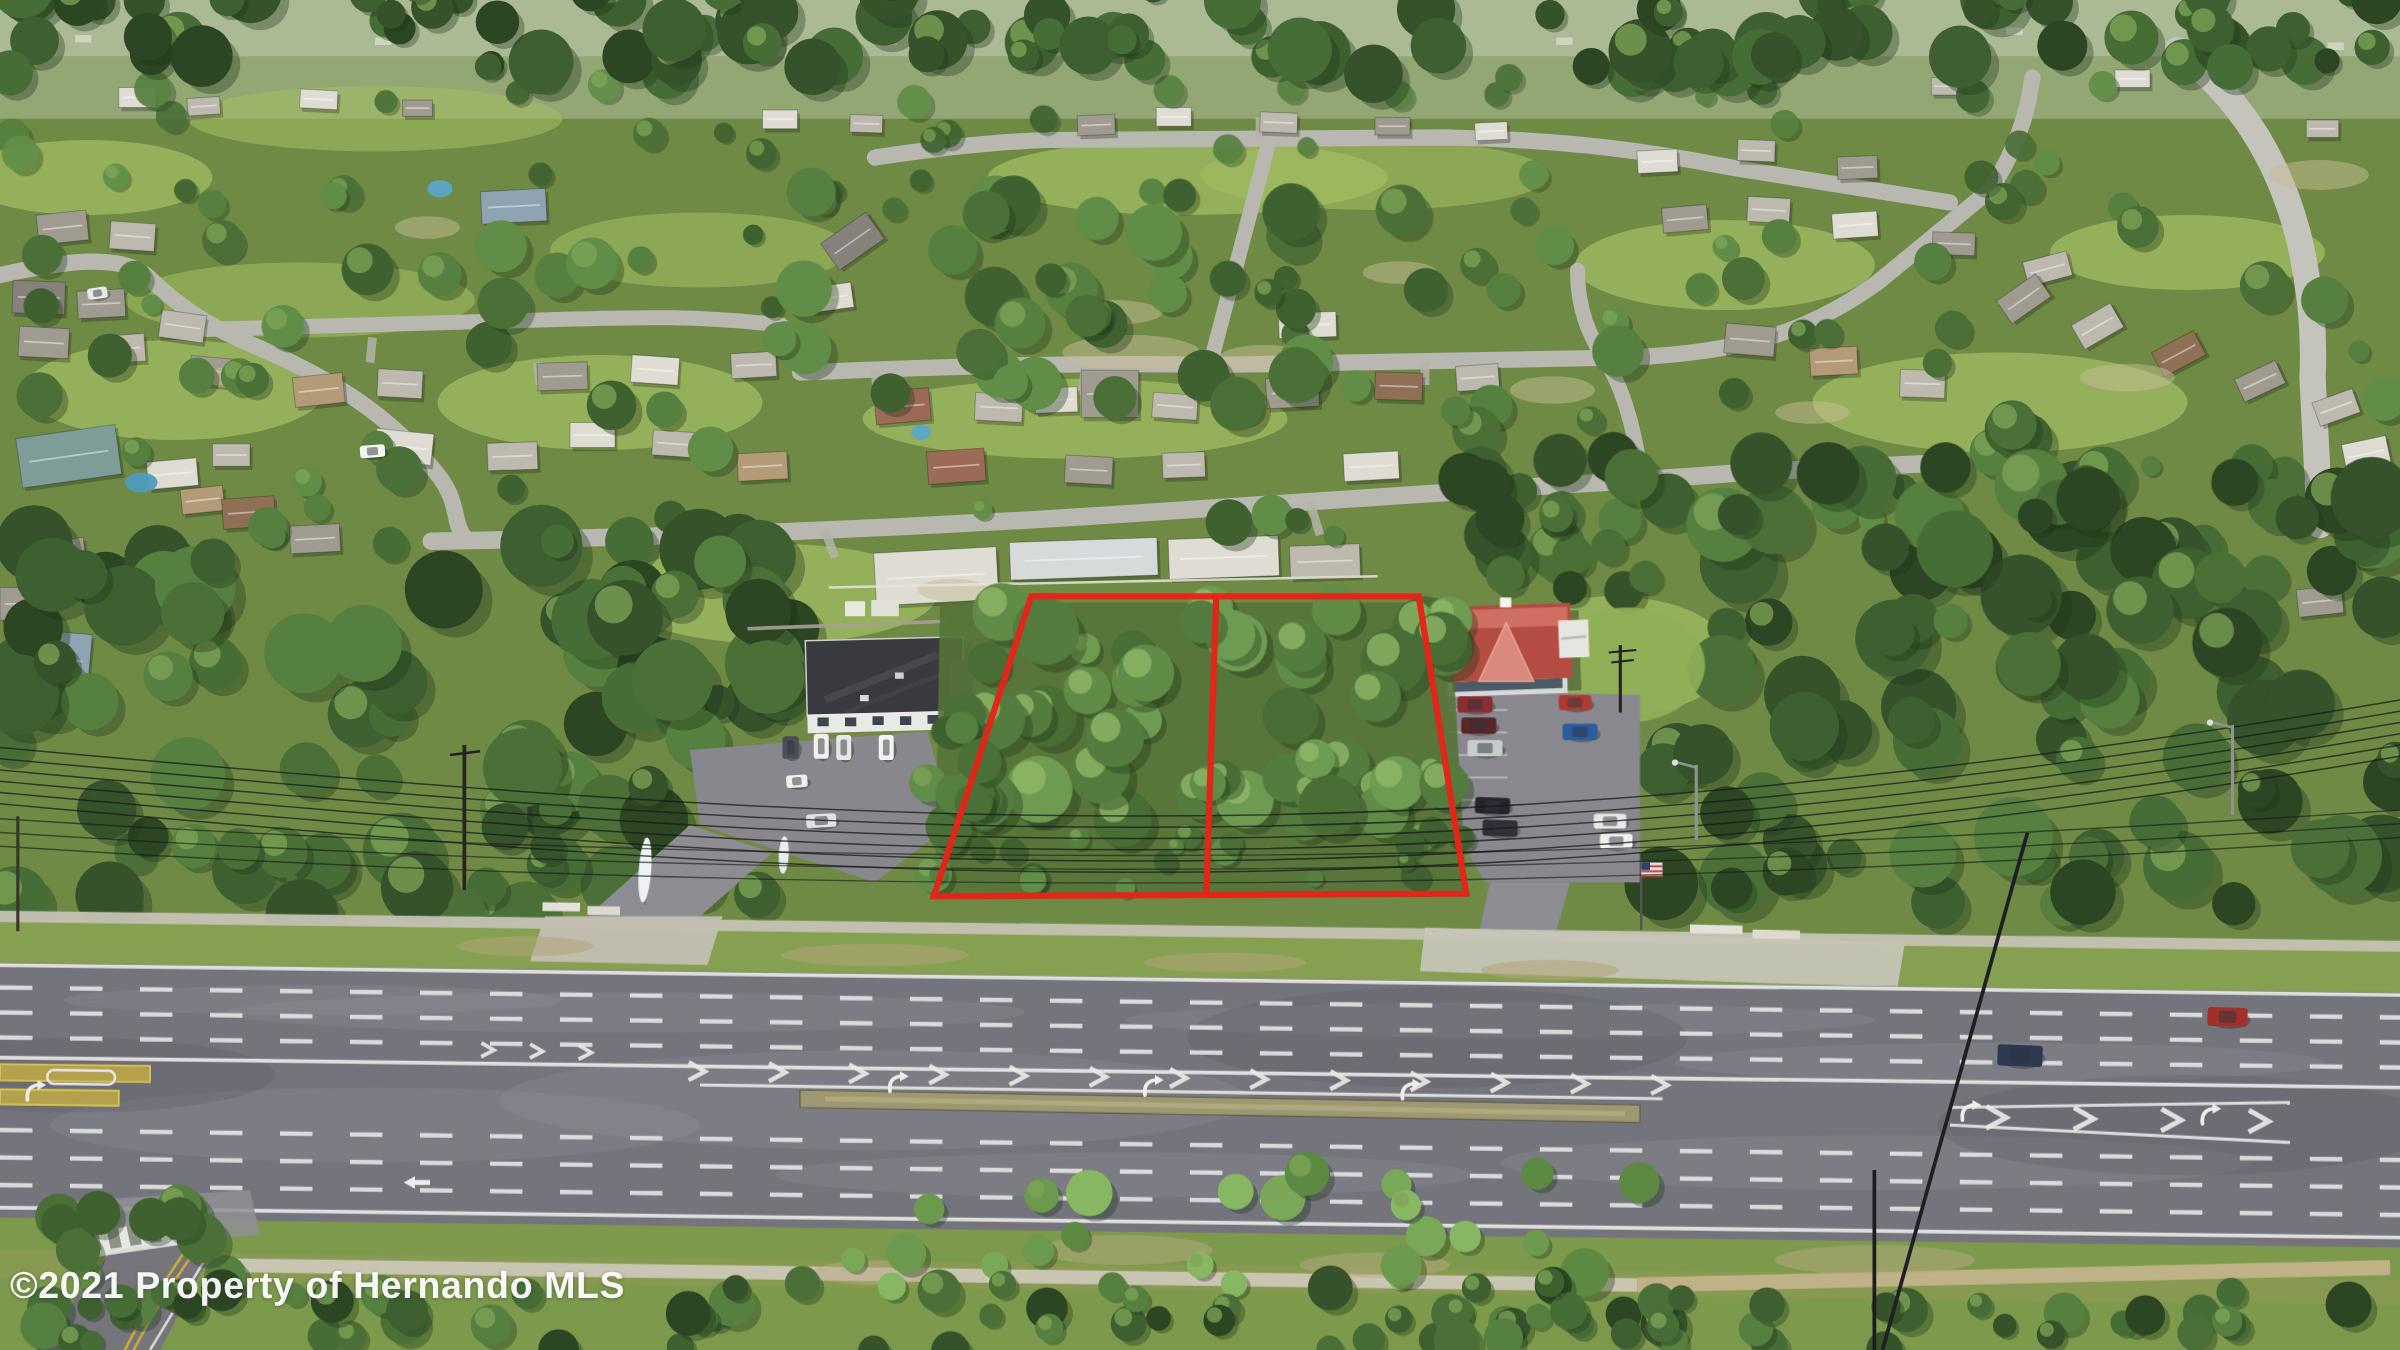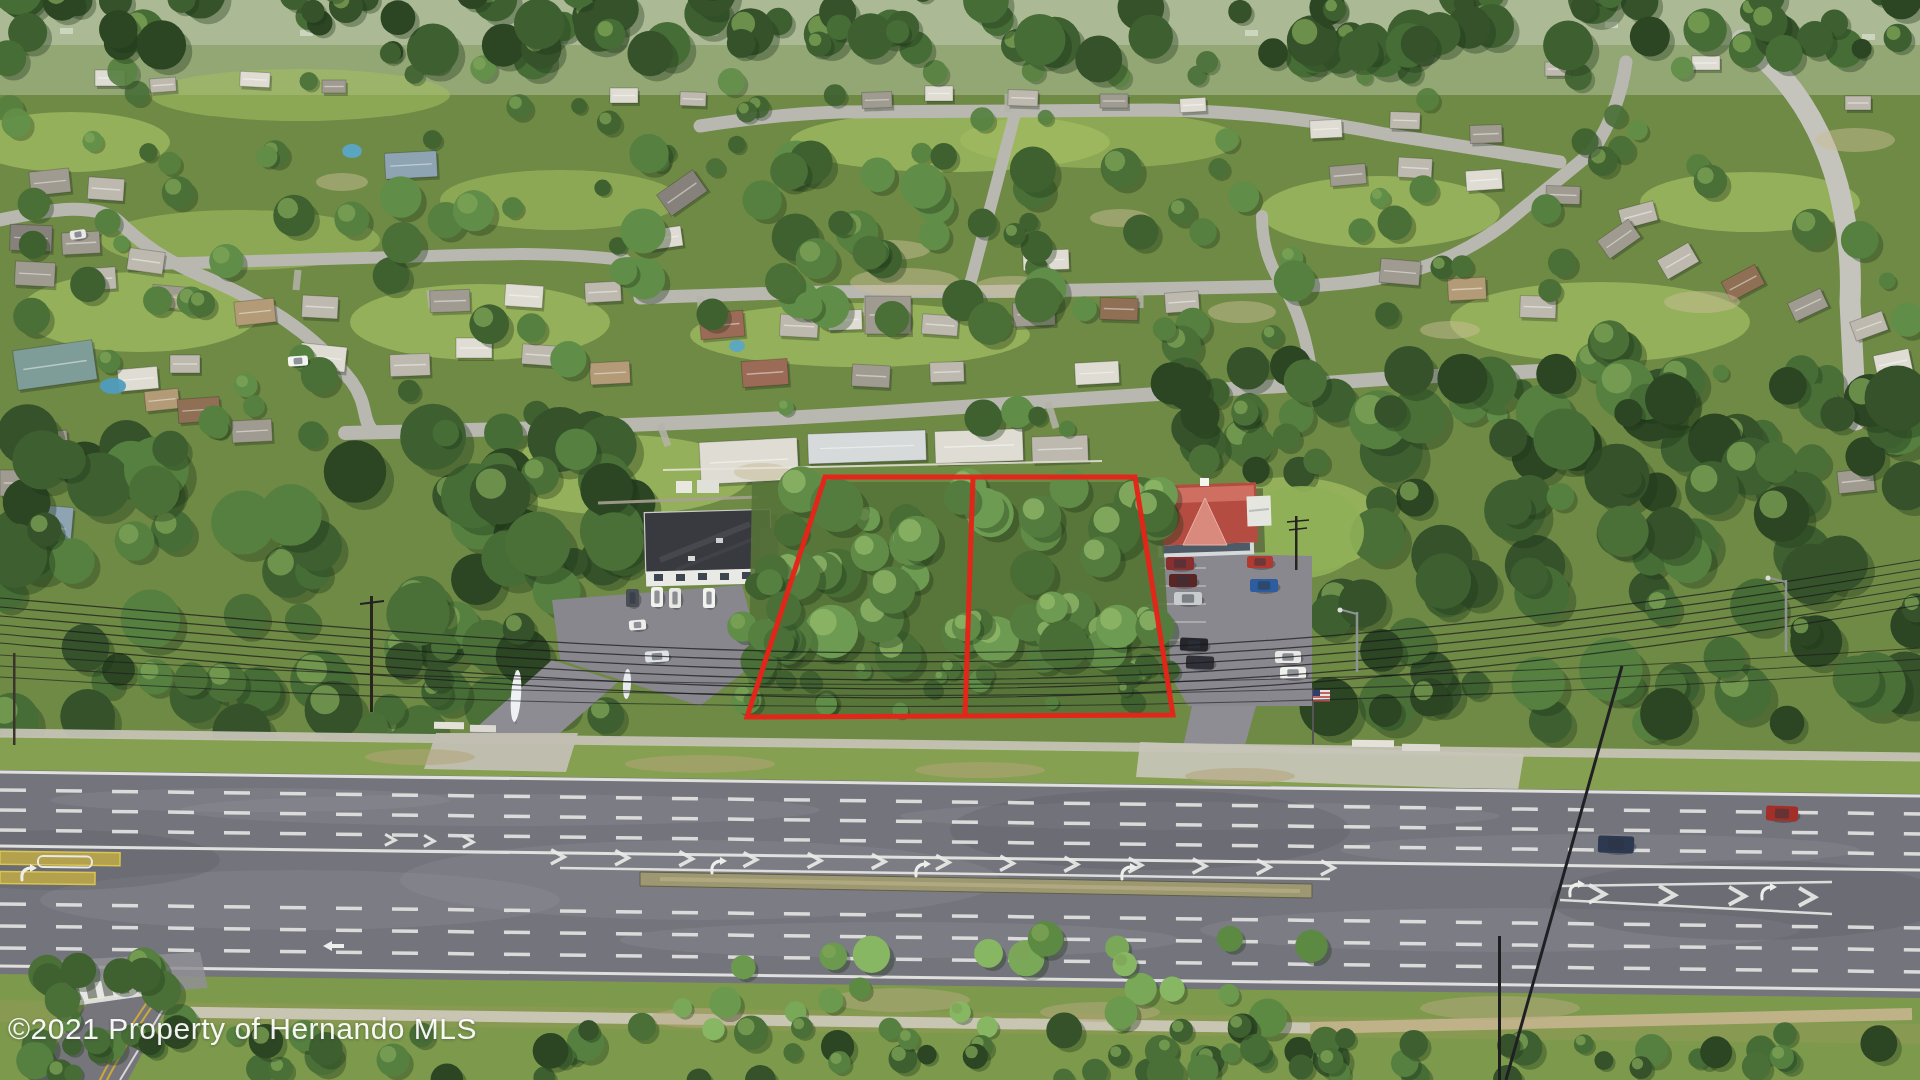--- a/index.html
+++ b/index.html
@@ -1,17 +1,17 @@
 <!DOCTYPE html>
 <html><head>
 <meta charset="utf-8">
 <style>
   html,body{margin:0;padding:0;background:#222;}
   #stage{position:relative;width:1920px;height:1080px;overflow:hidden;background:#6f8a45;
-         font-family:"Liberation Sans",sans-serif;}
+         font-family:"Liberation Sans",sans-serif;font-weight:bold;}
   #stage svg{position:absolute;inset:0;display:block;}
   .watermark{position:absolute;left:8px;top:1012px;font-size:30px;letter-spacing:.5px;
              color:#ffffff;opacity:.93;text-shadow:0 1px 3px rgba(60,60,60,.55);
              font-family:"Liberation Sans",sans-serif;white-space:nowrap;}
 </style>
 </head>
 <body>
 
 <div id="stage">
   <svg id="scene" width="1920" height="1080" viewBox="0 0 1920 1080">

